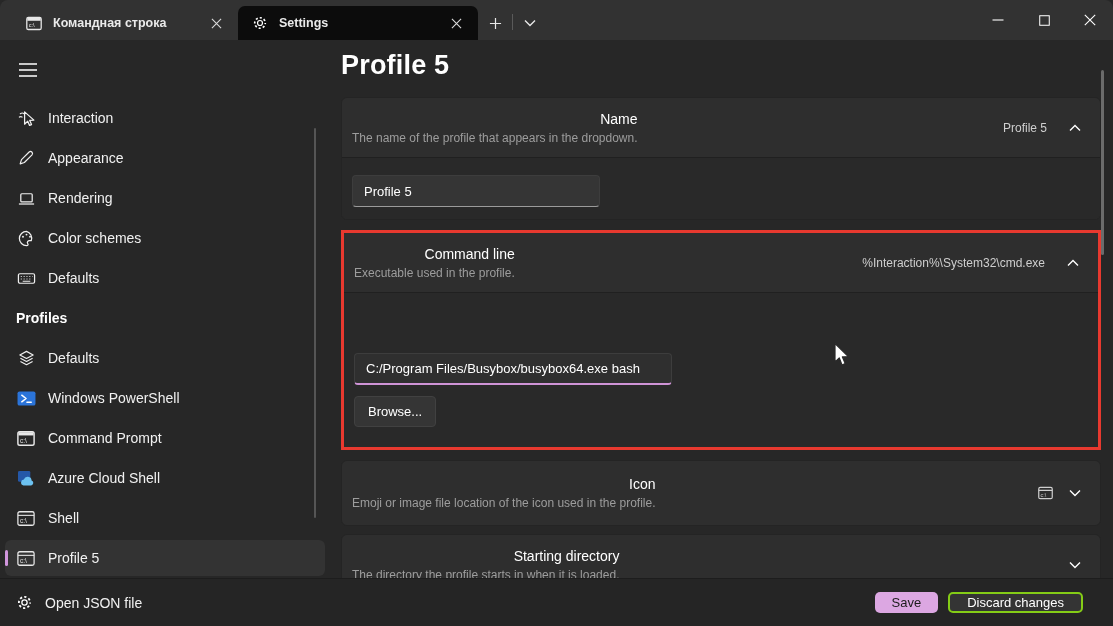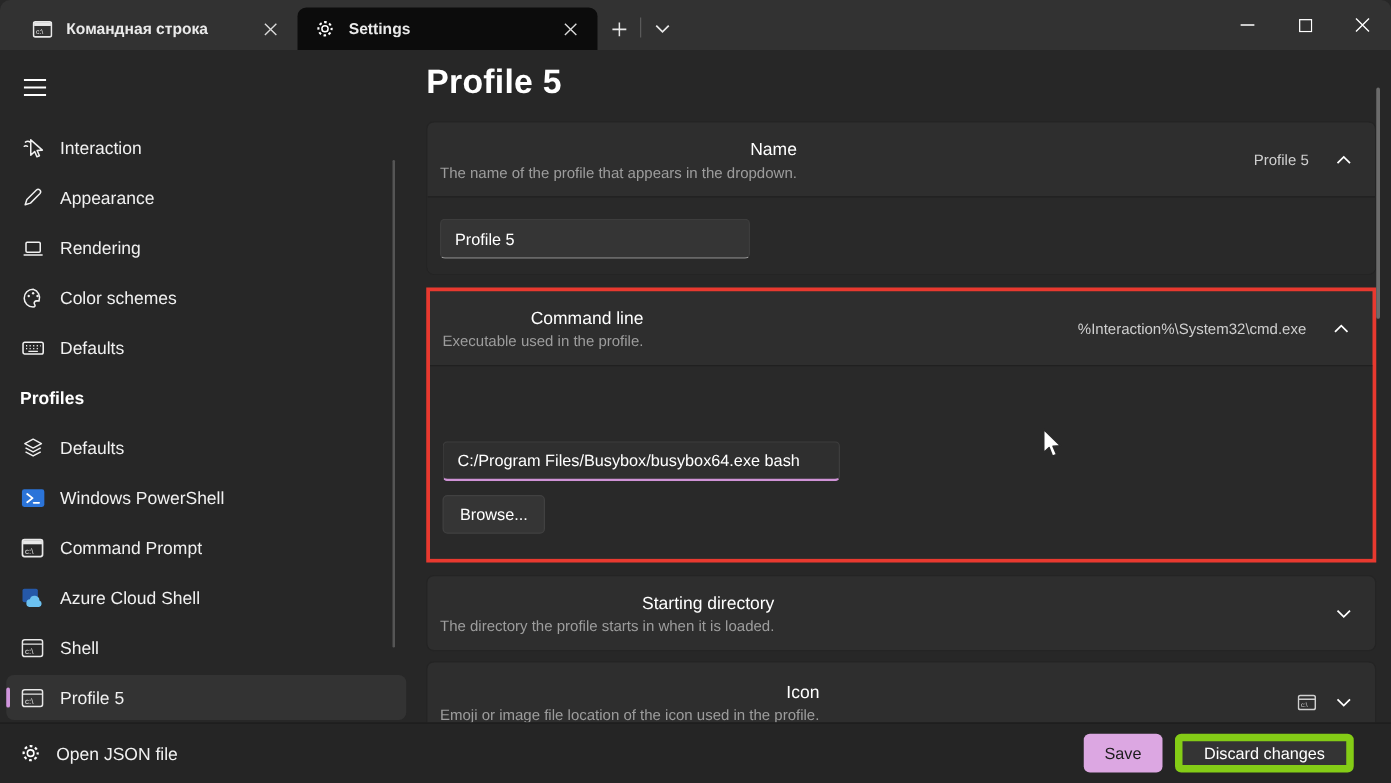--- a/index.html
+++ b/index.html
@@ -60,23 +60,23 @@
   .browse-btn { margin-top:11px; background:#353535; border:1px solid #414141; border-radius:4px; color:#ffffff;
                 font-size:13px; padding:7px 13px; font-family:"Liberation Sans", sans-serif; }
 
   .content-scroll { position:absolute; left:1101px; top:70px; width:3px; height:185px; background:#6b6b6b; border-radius:2px; }
 
   
   .footer { position:absolute; left:0; bottom:0; width:1113px; height:48px; background:#252525;
             border-top:1px solid #1d1d1d; display:flex; align-items:center; padding:0 30px 0 16px; }
   .open-json { display:flex; align-items:center; gap:12px; font-size:14px; color:#f1f1f1; }
   .footer-buttons { margin-left:auto; display:flex; gap:10px; }
-  .btn { height:31px; border-radius:5px; font-size:13px; padding:0 17px; border:none; font-family:"Liberation Sans", sans-serif; }
+  .btn { height:21px; border-radius:5px; font-size:13px; padding:0 17px; border:none; font-family:"Liberation Sans", sans-serif; }
   .btn-save { background:#dca7e2; color:#1c1c1c; }
-  .btn-discard { background:#343434; color:#ffffff; border:6px solid #84cc16; }
+  .btn-discard { background:#343434; color:#ffffff; border:2px solid #84cc16; }
 
   .mouse-cursor { position:absolute; left:833px; top:342px; z-index:50; pointer-events:none; }
 </style>
 </head>
 <body>
 
 <div class="titlebar">
   <div class="tabs">
 
     <div class="tab tab-1">
@@ -312,36 +312,20 @@
             <span>
               <svg width="12" height="8" viewBox="0 0 12 8">
                   <path d="M1 6.5 L6 1.5 L11 6.5" stroke="#ffffff" stroke-width="1.4" fill="none"></path>
                 </svg>
             </span>
           </div>
         </div>
         <div class="exp-body" style="padding-bottom:20px; padding-top:12px;">
           <input class="text-input cmd-input" type="text" value="C:/Program Files/Busybox/busybox64.exe bash" style="">
           <button class="browse-btn">Browse...</button>
-        </div>
-      </div>
-
-      <div class="card">
-        <div class="exp-header">
-          <div>
-            <div class="hdr-title">Starting directory</div>
-            <div class="hdr-desc">The directory the profile starts in when it is loaded.</div>
-          </div>
-          <div class="hdr-right">
-            <span>
-              <svg width="12" height="8" viewBox="0 0 12 8">
-                  <path d="M1 1.5 L6 6.5 L11 1.5" stroke="#ffffff" stroke-width="1.4" fill="none"></path>
-                </svg>
-            </span>
-          </div>
         </div>
       </div>
 
       <div class="card">
         <div class="exp-header" style="min-height:64px;">
           <div>
             <div class="hdr-title">Icon</div>
             <div class="hdr-desc">Emoji or image file location of the icon used in the profile.</div>
           </div>
           <div class="hdr-right" style="gap:16px;">
@@ -357,20 +341,36 @@
                   <path d="M1 1.5 L6 6.5 L11 1.5" stroke="#ffffff" stroke-width="1.4" fill="none"></path>
                 </svg>
             </span>
           </div>
         </div>
       </div>
 
       <div class="card">
         <div class="exp-header">
           <div>
+            <div class="hdr-title">Starting directory</div>
+            <div class="hdr-desc">The directory the profile starts in when it is loaded.</div>
+          </div>
+          <div class="hdr-right">
+            <span>
+              <svg width="12" height="8" viewBox="0 0 12 8">
+                  <path d="M1 1.5 L6 6.5 L11 1.5" stroke="#ffffff" stroke-width="1.4" fill="none"></path>
+                </svg>
+            </span>
+          </div>
+        </div>
+      </div>
+
+      <div class="card">
+        <div class="exp-header">
+          <div>
             <div class="hdr-title">Tab title</div>
           </div>
         </div>
       </div>
 
     </div>
   </div>
 </div>
 
 <div class="content-scroll"></div>

